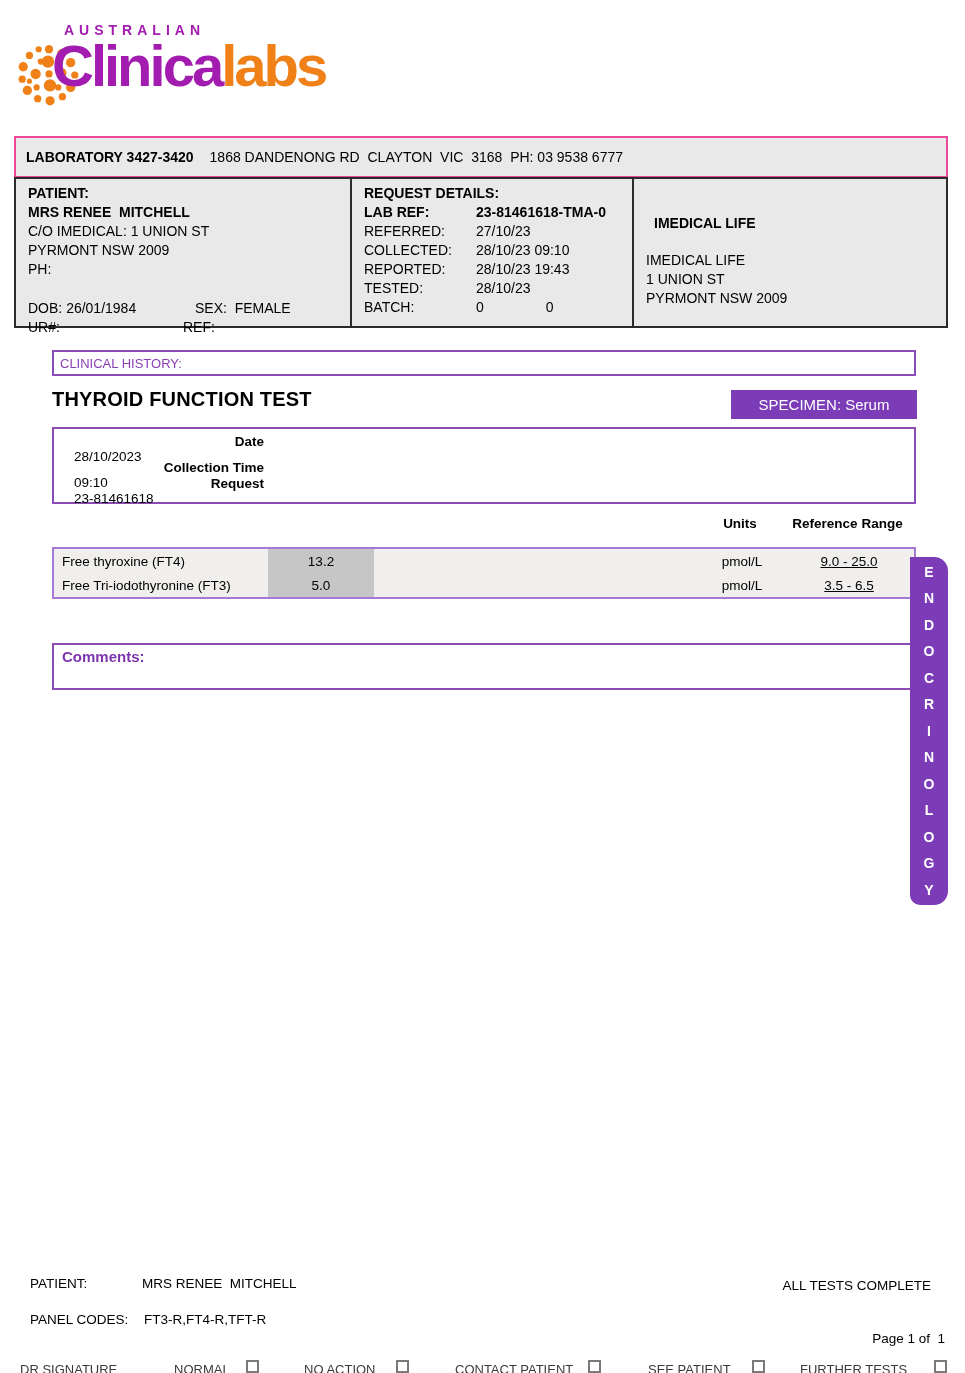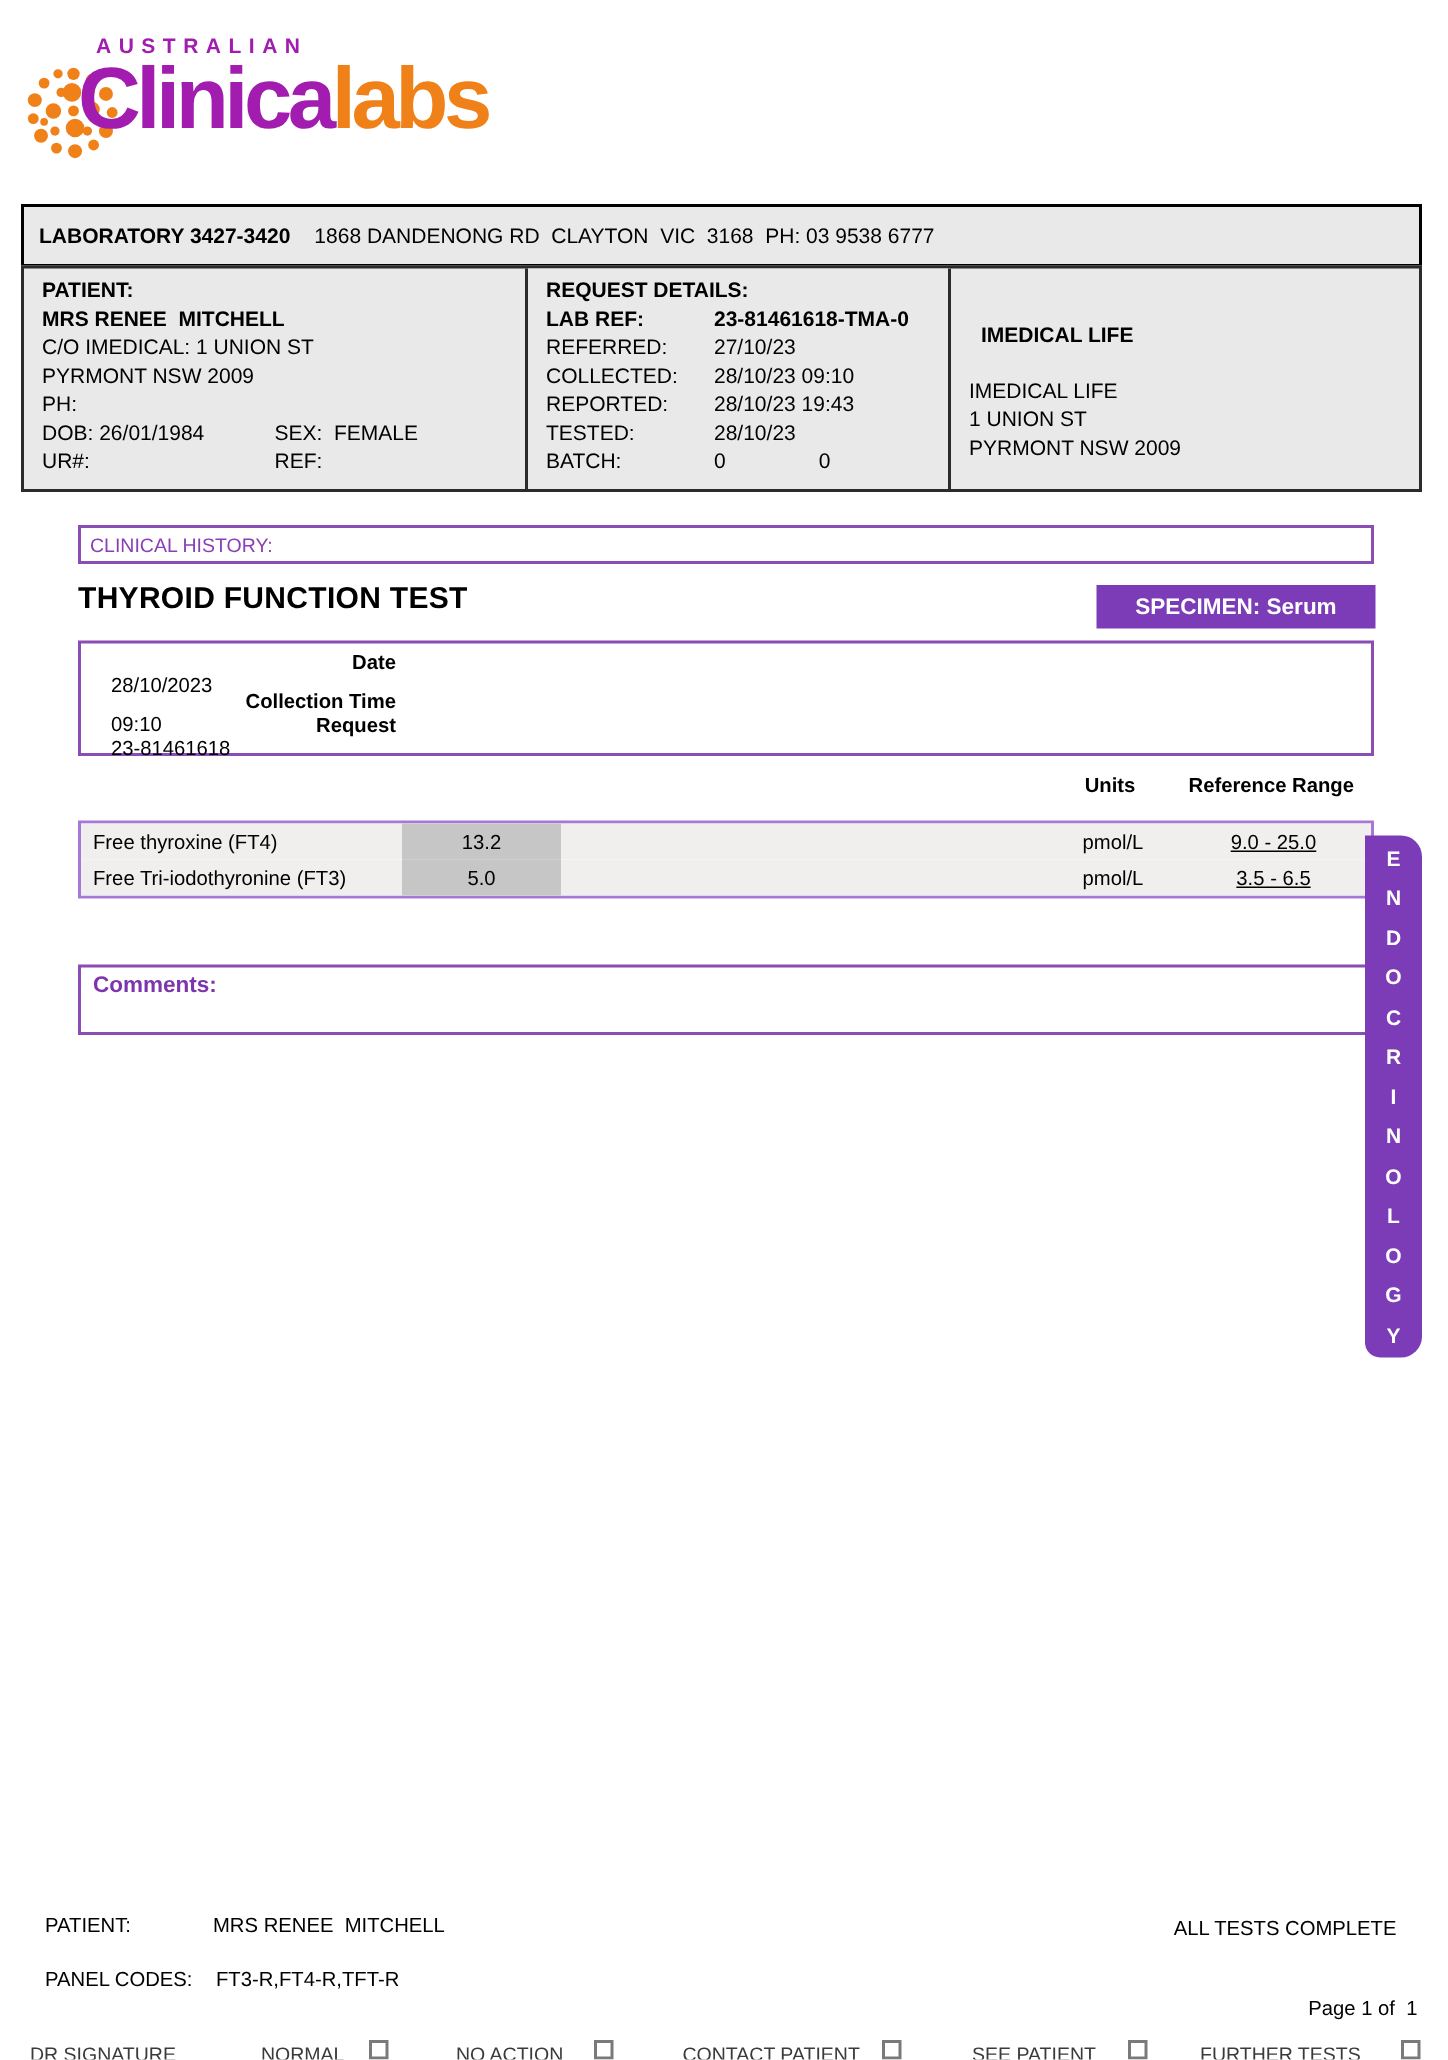--- a/index.html
+++ b/index.html
@@ -20,58 +20,58 @@
   .logo-word {
     position:absolute; left:38px; top:26px; font-size:58px; font-weight:bold;
     letter-spacing:-3px; line-height:64px;
   }
   .lg-purple { color:#a21caf; }
   .lg-orange { color:#f08018; }
 
   
   .lab-bar {
     position:absolute; left:14px; top:136px; width:934px; height:42px;
-    background:#e9e9e9; border:2px solid #000000;
+    background:#e9e9e9; border:2px solid #ec4899;
     display:flex; align-items:center; gap:16px; padding:0 10px; font-size:14px;
   }
   .lab-bar b { font-size:14px; }
 
   
   .info-panel {
     position:absolute; left:14px; top:177px; width:934px; height:151px;
     background:#e9e9e9; border:2px solid #2b2b2b; display:flex; font-size:14px;
   }
   .info-col { padding:5px 12px; line-height:19px; }
   .col-patient { width:336px; border-right:2px solid #2b2b2b; }
   .col-request { width:282px; border-right:2px solid #2b2b2b; background:#e9e9e9; }
   .col-practice { flex:1; }
   .two-col { display:flex; }
   .two-col .lft { width:155px; }
-  .dob-row { margin-top:0; }
+  .dob-row { margin-top:20px;gap:12px; }
   .req-row { display:flex; }
   .req-row .rl { width:112px; }
   .batch-v2 { margin-left:62px; }
   .practice-name { font-weight:bold; margin:30px 0 0 8px; }
   .practice-addr { margin-top:18px; }
 
   
   .ch-box {
     position:absolute; left:52px; top:350px; width:864px; height:26px;
     border:2px solid #8a4db5; display:flex; align-items:center; padding:0 6px;
     color:#8a3fb5; font-size:13px;
   }
 
   
   .report-title {
     position:absolute; left:52px; top:388px; color:#000000;
     font-weight:bold; font-size:20px; letter-spacing:.2px;
   }
   .specimen {
     position:absolute; left:731px; top:390px; width:186px; height:29px;
-    background:#7c3cb8; color:#fff; font-weight:bold; font-size:15px;
+    background:#7c3cb8; color:#fff; font-weight:normal; font-size:15px;
     display:flex; align-items:center; justify-content:center;
   }
 
   
   .meta-box {
     position:absolute; left:52px; top:427px; width:864px; height:77px;
     border:2px solid #8a4db5; font-size:13.5px; background:#fff;
   }
   .meta-row { position:absolute; left:0; display:flex; width:100%;flex-direction:column; }
   .meta-row .ml { width:210px; text-align:right; font-weight:bold; }

